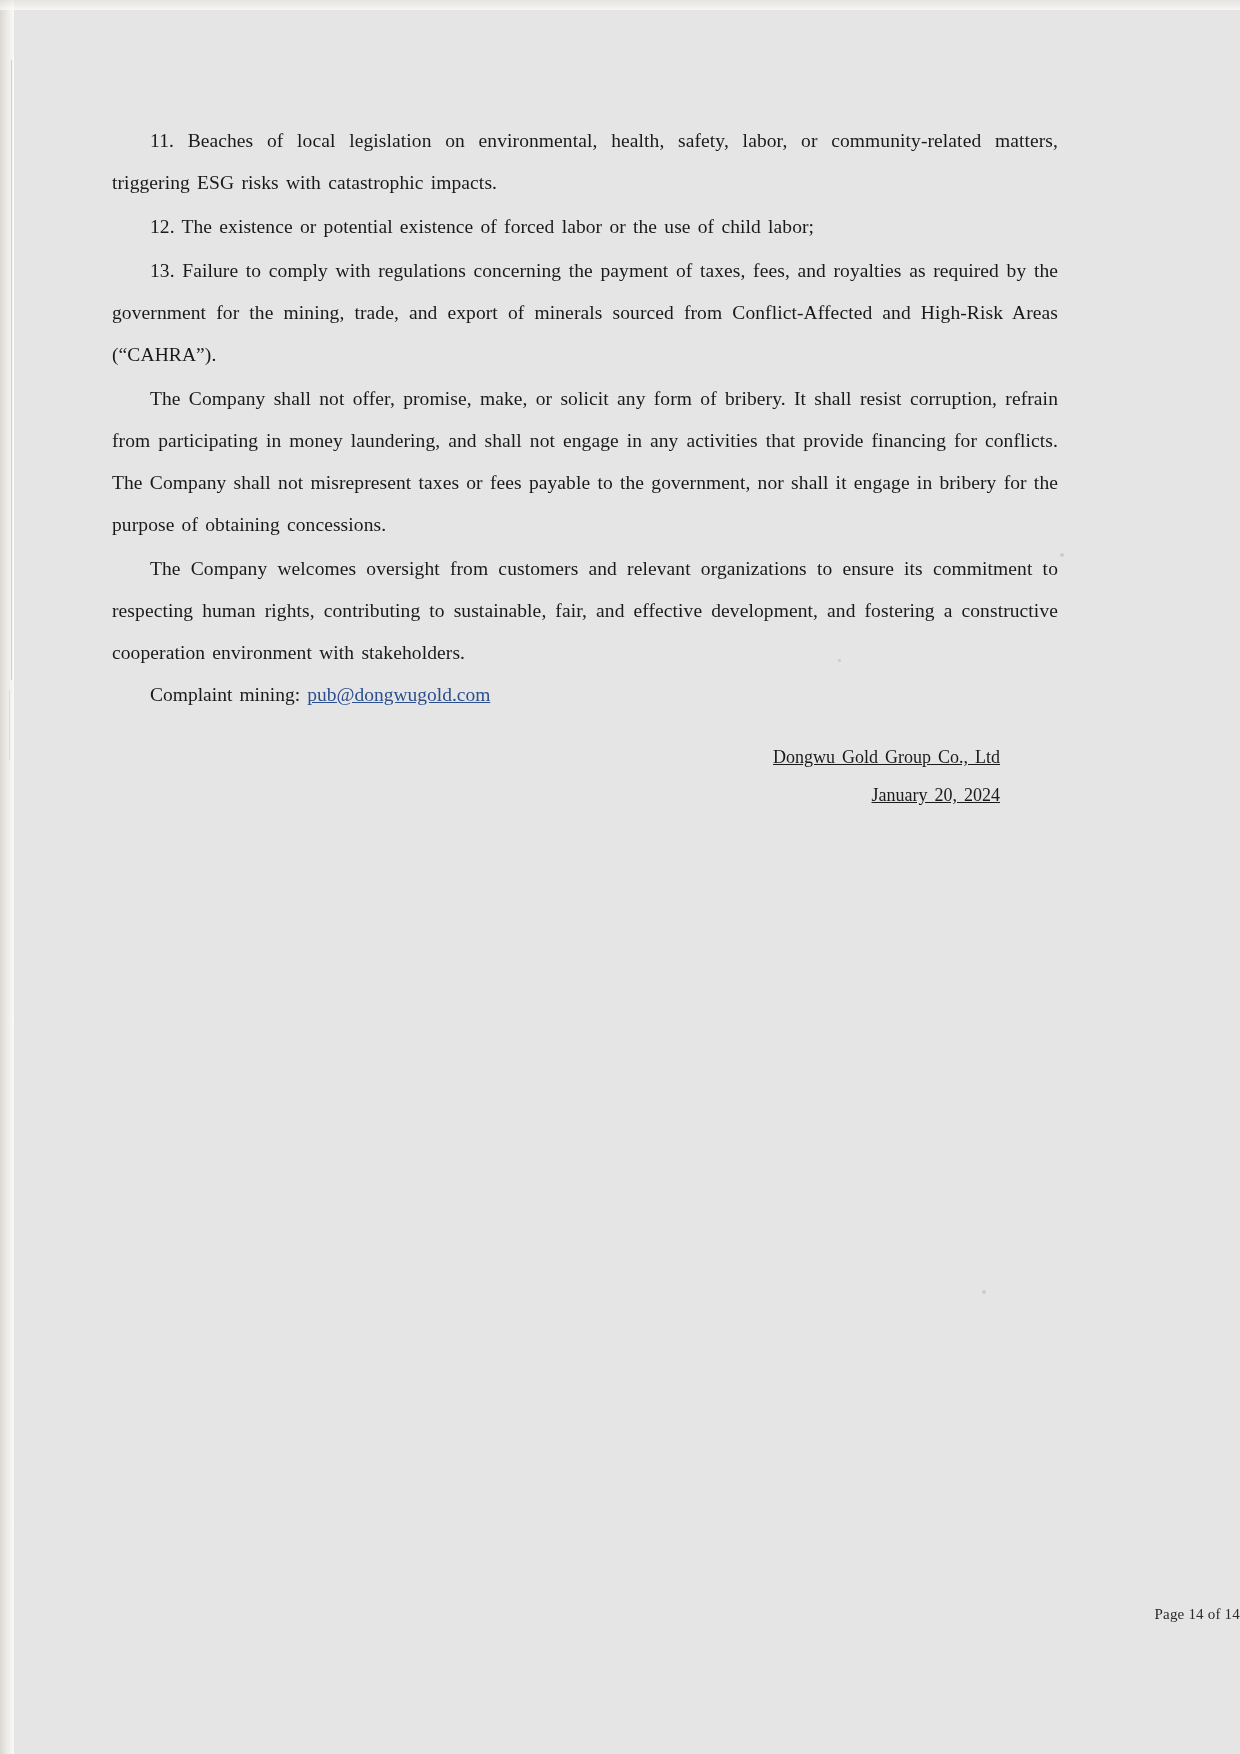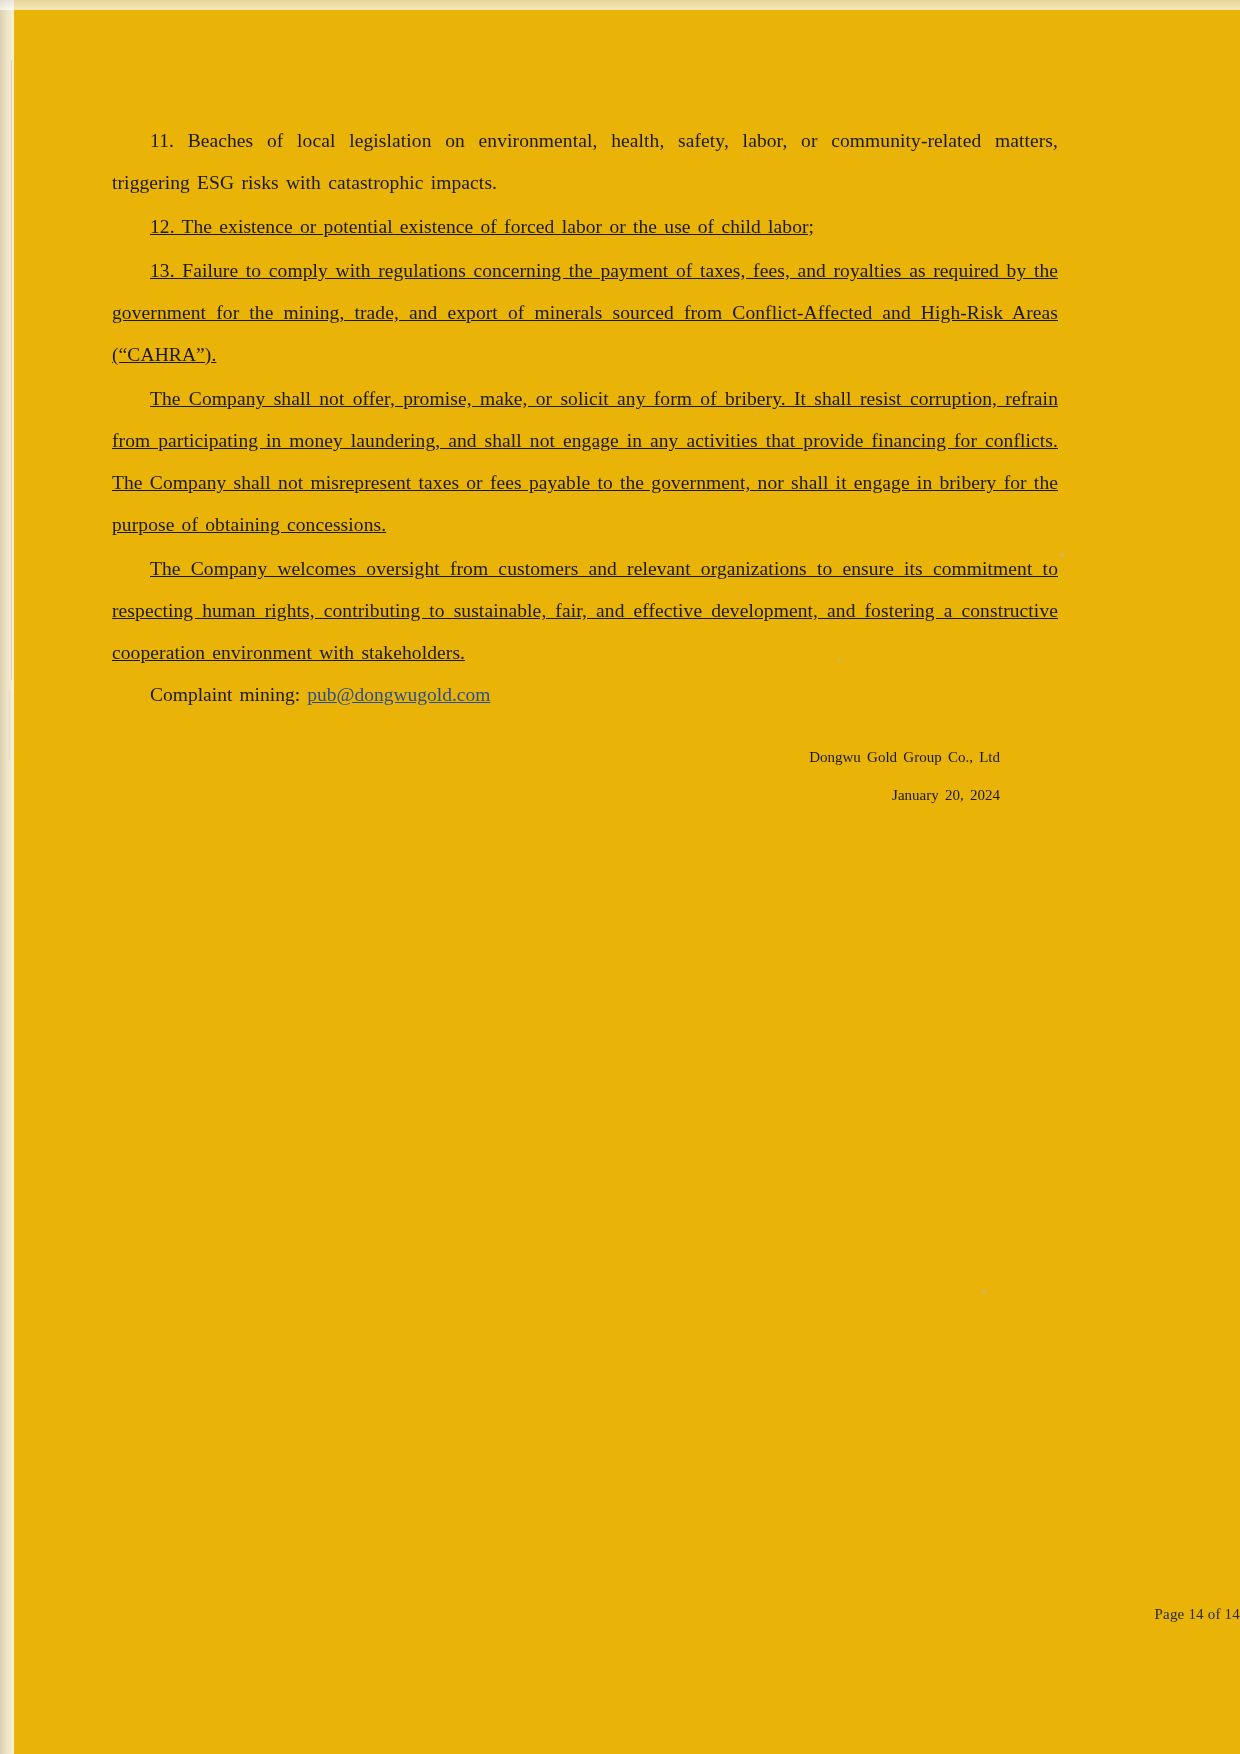--- a/index.html
+++ b/index.html
@@ -10,21 +10,21 @@
   body {
     width: 1240px;
     height: 1754px;
     position: relative;
     font-family: "Liberation Serif", "DejaVu Serif", serif;
     color: #1a1a1a;
   }
   .page {
     position: absolute;
     inset: 0;
-    background: #eab308;
+    background: #e5e5e5;
   }
   
   .scan-edge-left {
     position: absolute;
     left: 0;
     top: 0;
     width: 14px;
     height: 100%;
     background: linear-gradient(to right, #d8d5cf 0%, #eceae5 45%, #fdfdfb 100%);
     opacity: 0.85;
@@ -68,44 +68,44 @@
     margin: 0 0 0 0;
     font-size: 19.5px;
     line-height: 42px;
     text-align: justify;
     text-justify: inter-word;
     word-spacing: 2.2px;
     letter-spacing: 0.1px;
   }
   p.para + p.para {
     margin-top: 2px;
-    text-decoration: underline;
   }
   .indent {
     display: inline-block;
     width: 38px;
   }
   .email-line {
     font-size: 19.5px;
     line-height: 42px;
     word-spacing: 2.2px;
   }
   a.email {
     color: #2b4f8e;
     word-spacing: 0;
   }
   .sign-block {
     margin-top: 22px;
     text-align: right;
     padding-right: 58px;
   }
   .sign-line {
-    font-size: 15px;
+    font-size: 18px;
     line-height: 38px;
     word-spacing: 2.5px;
+    text-decoration: underline;
   }
   .footer {
     position: absolute;
     left: 0;
     top: 1606px;
     width: 100%;
     text-align: right;
     font-size: 15px;
     color: #2b2b2b;
     letter-spacing: 0.2px;

